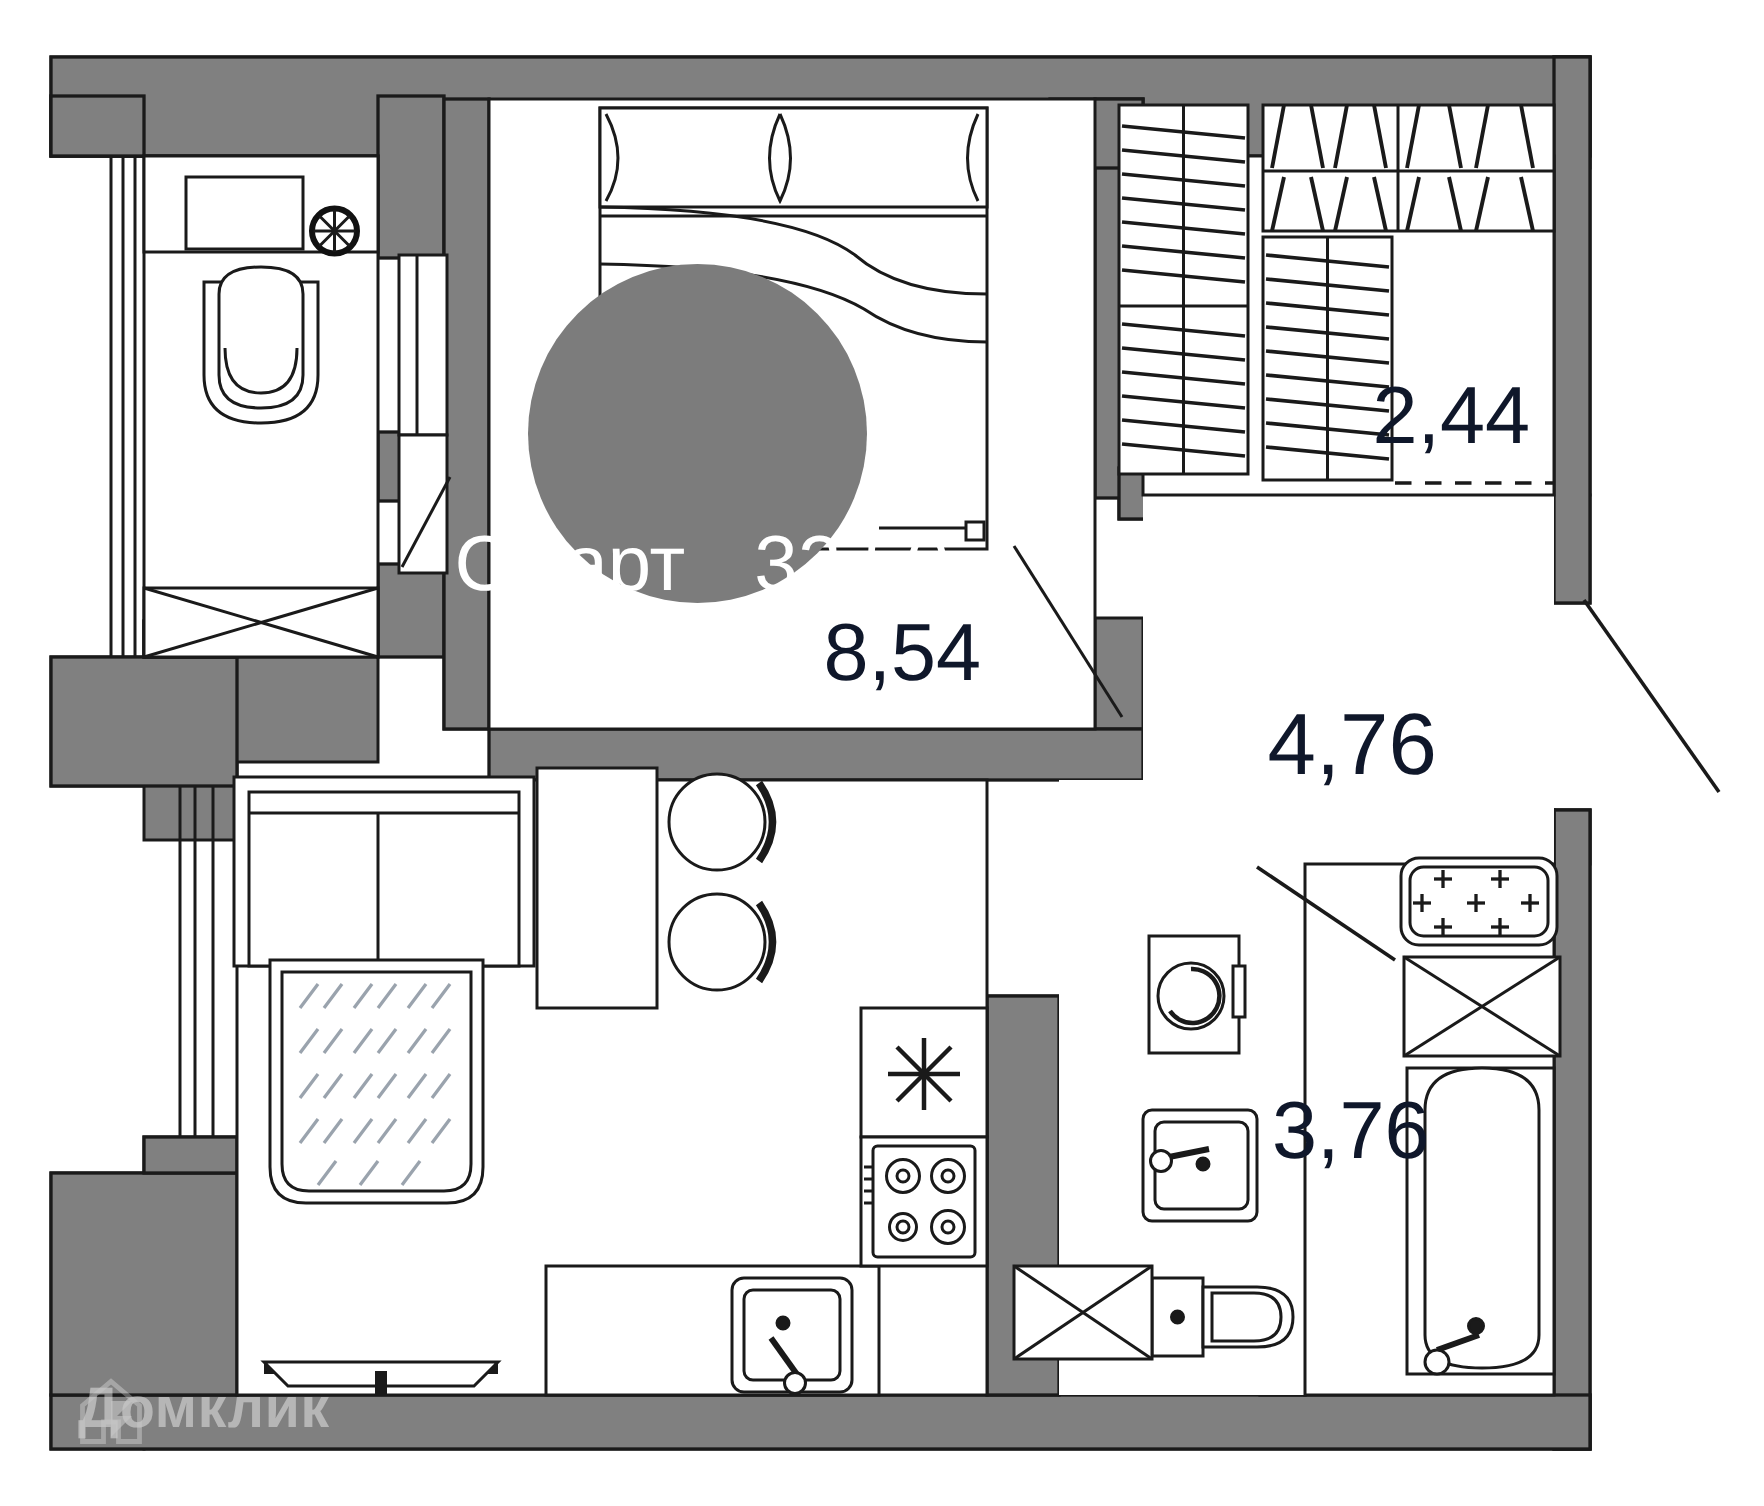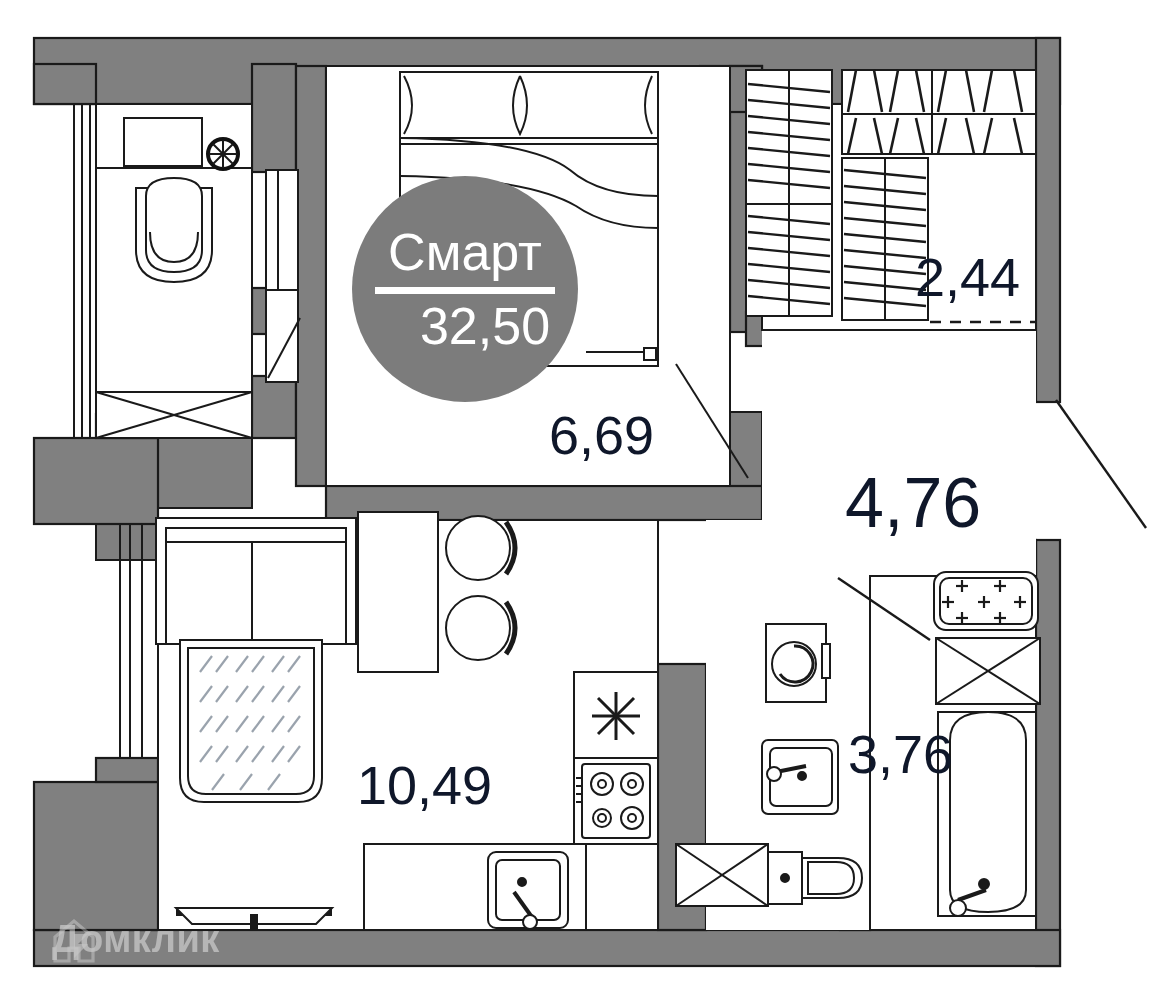--- a/index.html
+++ b/index.html
@@ -15,22 +15,22 @@
     position:absolute;
     font-family:"Liberation Sans","DejaVu Sans",sans-serif;
     color:#0f172a;
     white-space:nowrap;
     line-height:1;
   }
   #badge{
     position:absolute;
     border-radius:50%;
     display:flex;
-    flex-direction:column;
-    align-items:center;
+    flex-direction:row;
+    align-items:flex-end;
     justify-content:center;
     color:#ffffff;
   }
   #badge .btitle{
     font-size:52px;
     letter-spacing:0px;
     line-height:1;
     padding:0 6px;
   }
   #badge .bdiv{
@@ -451,24 +451,23 @@
         <path d="M938,712 L1036,712 L1036,916 L938,916 Z" fill="#ffffff"></path>
         <path d="M950,740 Q950,712 988,712 Q1026,712 1026,740 L1026,890 Q1026,912 988,912 Q950,912 950,890 Z"></path>
         <circle cx="984" cy="884" r="5" fill="#1a1a1a"></circle>
         <path d="M958,900 L986,890" stroke-width="4"></path>
         <circle cx="958" cy="908" r="8"></circle>
       </g>
     </g>
 
   </svg>
 
-  <div class="area-label" style="left:549px;top:408px;font-size:54px;">6,69</div>
+  <div class="area-label" style="left:549px;top:408px;font-size:54px;">8,54</div>
   <div class="area-label" style="left:915px;top:250px;font-size:54px;">2,44</div>
-  <div class="area-label" style="left:845px;top:468px;font-size:70px;">4,76</div>
-  <div class="area-label" style="left:357px;top:758px;font-size:54px;">10,49</div>
+  <div class="area-label" style="left:845px;top:468px;font-size:58px;">4,76</div>
   <div class="area-label" style="left:848px;top:727px;font-size:54px;">3,76</div>
 
   <div id="badge" style="left:352px;top:176px;width:226px;height:226px;background:#7c7c7c;">
     <div class="btitle">Смарт</div>
     <div class="bdiv"></div>
     <div class="bval">32,50</div>
   </div>
 
   <div id="watermark" style="left:52px;top:918px;">
     <svg width="44" height="46" viewBox="0 0 44 46">

